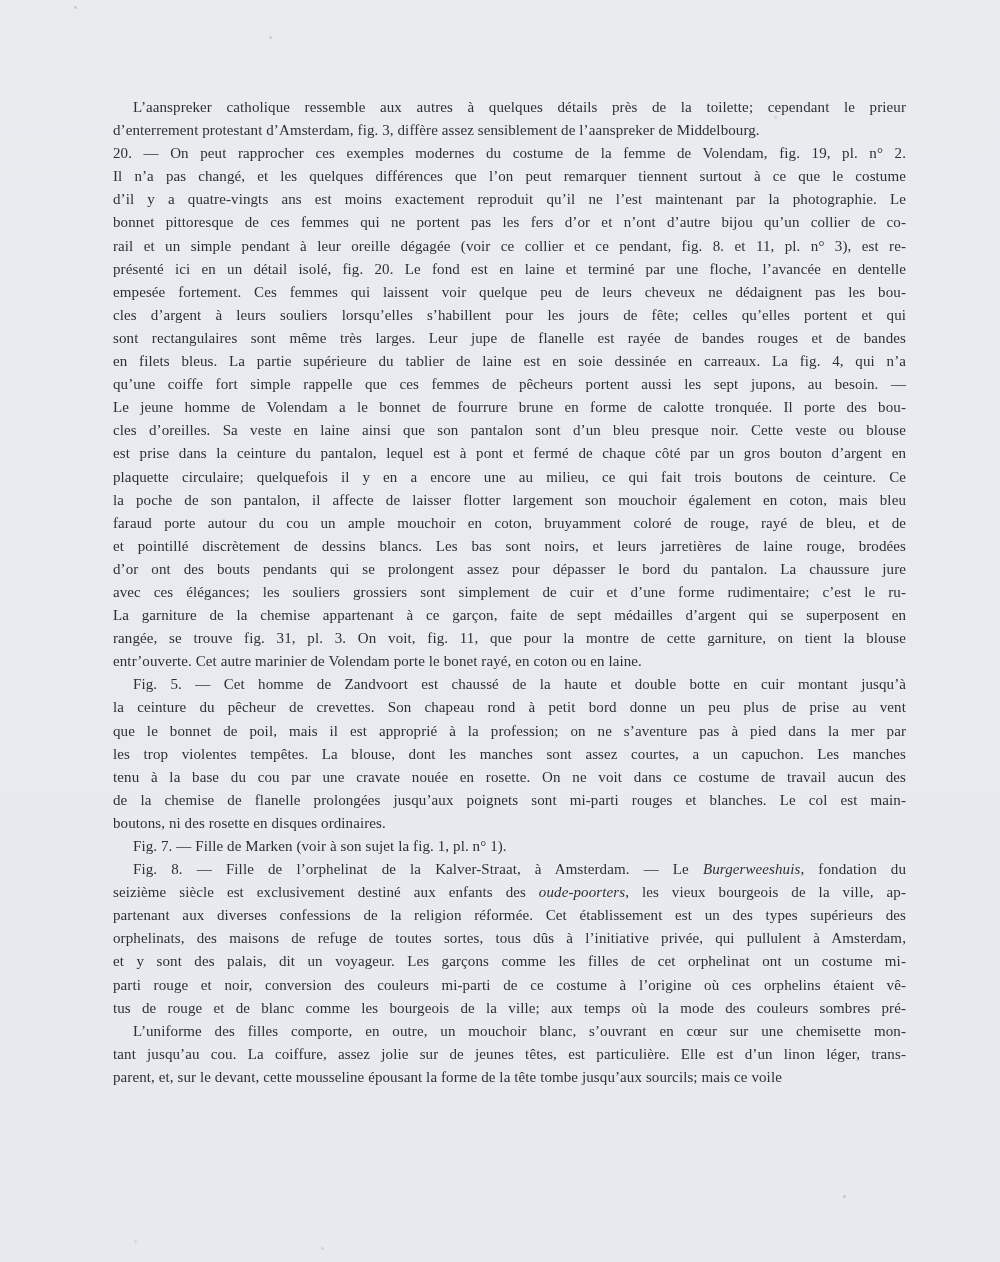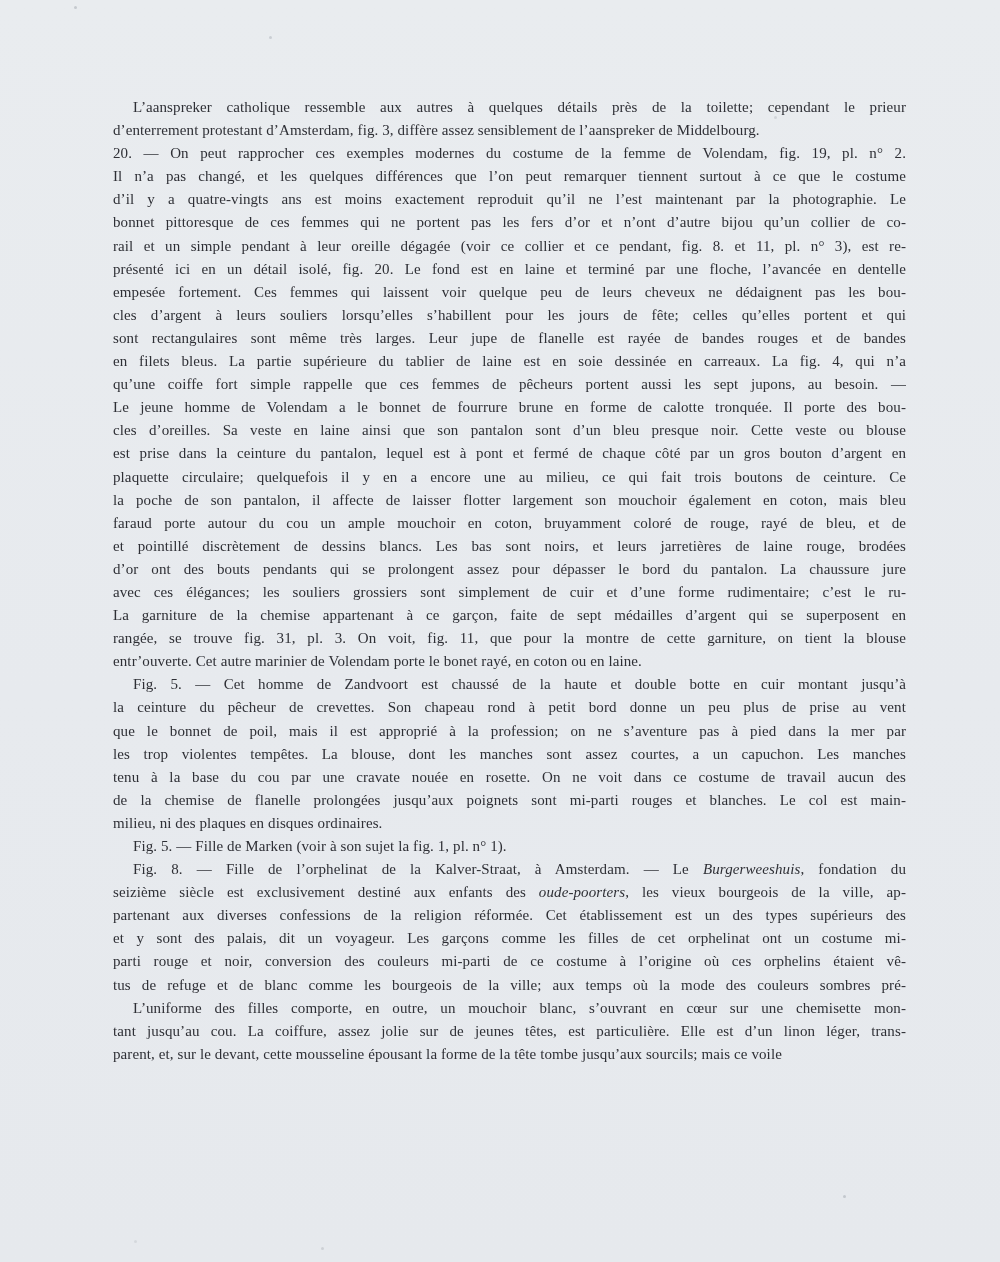--- a/index.html
+++ b/index.html
@@ -84,32 +84,33 @@
         <div class="line">rangée, se trouve fig. 31, pl. 3. On voit, fig. 11, que pour la montre de cette garniture, on tient la blouse</div>
         <div class="line last">entr’ouverte. Cet autre marinier de Volendam porte le bonet rayé, en coton ou en laine.</div>
       </div>
       <div class="para">
         <div class="line first">Fig. 5. — Cet homme de Zandvoort est chaussé de la haute et double botte en cuir montant jusqu’à</div>
         <div class="line">la ceinture du pêcheur de crevettes. Son chapeau rond à petit bord donne un peu plus de prise au vent</div>
         <div class="line">que le bonnet de poil, mais il est approprié à la profession; on ne s’aventure pas à pied dans la mer par</div>
         <div class="line">les trop violentes tempêtes. La blouse, dont les manches sont assez courtes, a un capuchon. Les manches</div>
         <div class="line">tenu à la base du cou par une cravate nouée en rosette. On ne voit dans ce costume de travail aucun des</div>
         <div class="line">de la chemise de flanelle prolongées jusqu’aux poignets sont mi-parti rouges et blanches. Le col est main-</div>
-        <div class="line last">milieu, ni des plaques en disques ordinaires.</div>
+        <div class="line last">boutons, ni des rosette en disques ordinaires.</div>
       </div>
       <div class="para">
-        <div class="line first last">Fig. 5. — Fille de Marken (voir à son sujet la fig. 1, pl. n° 1).</div>
+        <div class="line first last">Fig. 7. — Fille de Marken (voir à son sujet la fig. 1, pl. n° 1).</div>
       </div>
       <div class="para">
         <div class="line first">Fig. 8. — Fille de l’orphelinat de la Kalver-Straat, à Amsterdam. — Le <i>Burgerweeshuis</i>, fondation du</div>
         <div class="line">seizième siècle est exclusivement destiné aux enfants des <i>oude-poorters</i>, les vieux bourgeois de la ville, ap-</div>
         <div class="line">partenant aux diverses confessions de la religion réformée. Cet établissement est un des types supérieurs des</div>
+        <div class="line">orphelinats, des maisons de refuge de toutes sortes, tous dûs à l’initiative privée, qui pullulent à Amsterdam,</div>
         <div class="line">et y sont des palais, dit un voyageur. Les garçons comme les filles de cet orphelinat ont un costume mi-</div>
         <div class="line">parti rouge et noir, conversion des couleurs mi-parti de ce costume à l’origine où ces orphelins étaient vê-</div>
-        <div class="line">tus de refuge et de blanc comme les bourgeois de la ville; aux temps où la mode des couleurs sombres pré-</div>
+        <div class="line">tus de rouge et de blanc comme les bourgeois de la ville; aux temps où la mode des couleurs sombres pré-</div>
       </div>
       <div class="para">
         <div class="line first">L’uniforme des filles comporte, en outre, un mouchoir blanc, s’ouvrant en cœur sur une chemisette mon-</div>
         <div class="line">tant jusqu’au cou. La coiffure, assez jolie sur de jeunes têtes, est particulière. Elle est d’un linon léger, trans-</div>
         <div class="line last">parent, et, sur le devant, cette mousseline épousant la forme de la tête tombe jusqu’aux sourcils; mais ce voile</div>
       </div>
     </div>
 </div>
 
 </body></html>

